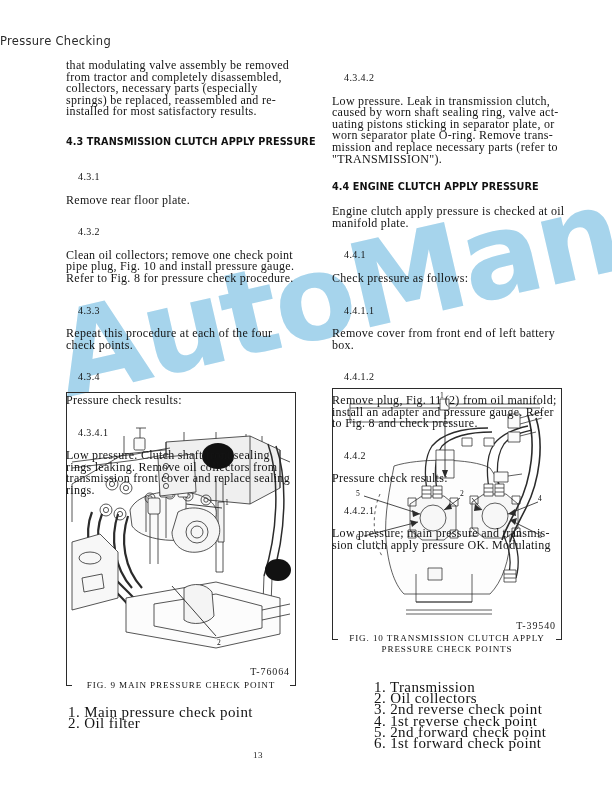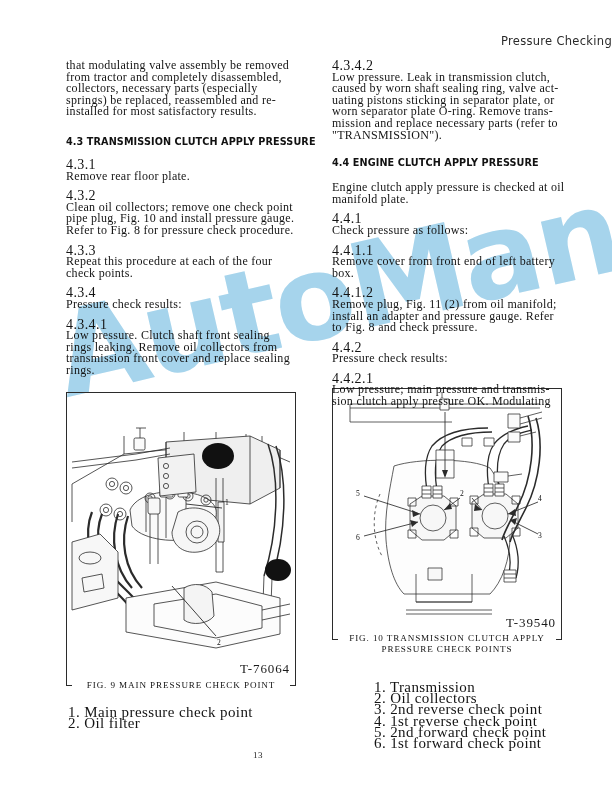--- a/index.html
+++ b/index.html
@@ -47,21 +47,21 @@
     white-space: nowrap;
     line-height: 1;
   }
 
   
   .header {
     position: absolute;
     left: 0;
     top: 34px;
     width: 612px;
-    text-align: right;
+    text-align: left;
     font-family: "DejaVu Sans", sans-serif;
     font-size: 11.5px;
     font-weight: 400;
     letter-spacing: 0.3px;
     color: #2a2a2a;
     z-index: 10;
   }
 
   
   .col {
@@ -79,24 +79,24 @@
     line-height: 11.6px;
     letter-spacing: 0.28px;
     color: #141414;
     margin: 0;
     text-align: left;
   }
   .gap-sm { height: 8px; }
 
   .sec-num {
     font-family: "Liberation Serif", serif;
-    font-size: 14px;
+    font-size: 10px;
     line-height: 11.6px;
     letter-spacing: 0.4px;
-    margin: 0;
+    margin: 12px;
     color: #141414;
   }
 
   .sec-head {
     font-family: "DejaVu Sans", sans-serif;
     font-size: 10.4px;
     font-weight: bold;
     letter-spacing: 0.1px;
     color: #111;
     margin: 0;
@@ -130,21 +130,21 @@
     right: 6px;
     height: 3px;
     background: #ffffff;
   }
 
   .fig-code {
     position: absolute;
     right: 6px;
     bottom: 9px;
     font-family: "Liberation Serif", serif;
-    font-size: 13px;
+    font-size: 10px;
     letter-spacing: 0.9px;
     color: #1a1a1a;
   }
 
   .fig-caption {
     position: absolute;
     left: 0;
     width: 100%;
     text-align: center;
     font-family: Liberation Serif, serif;

